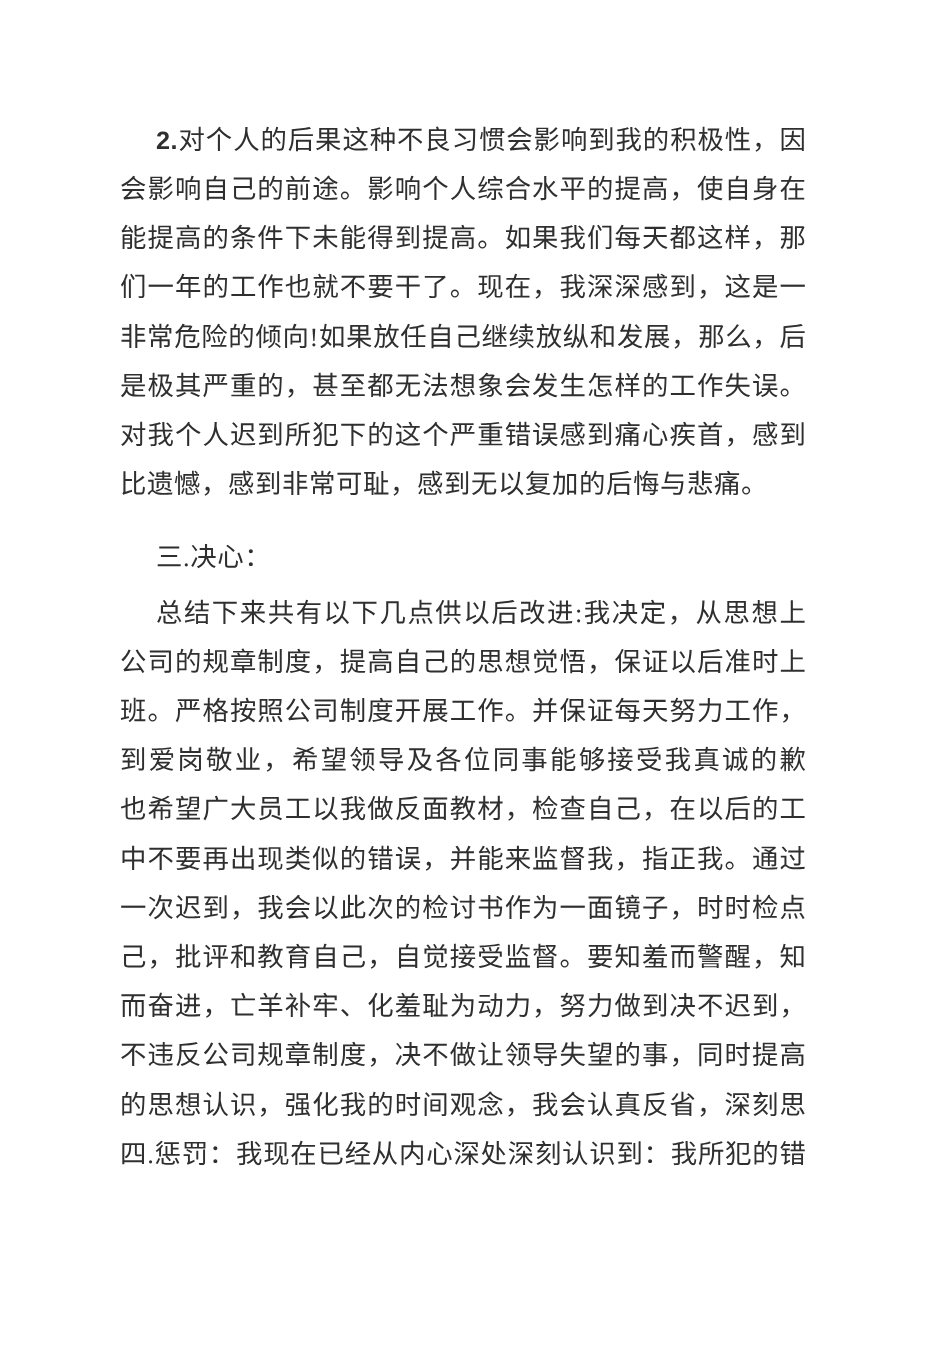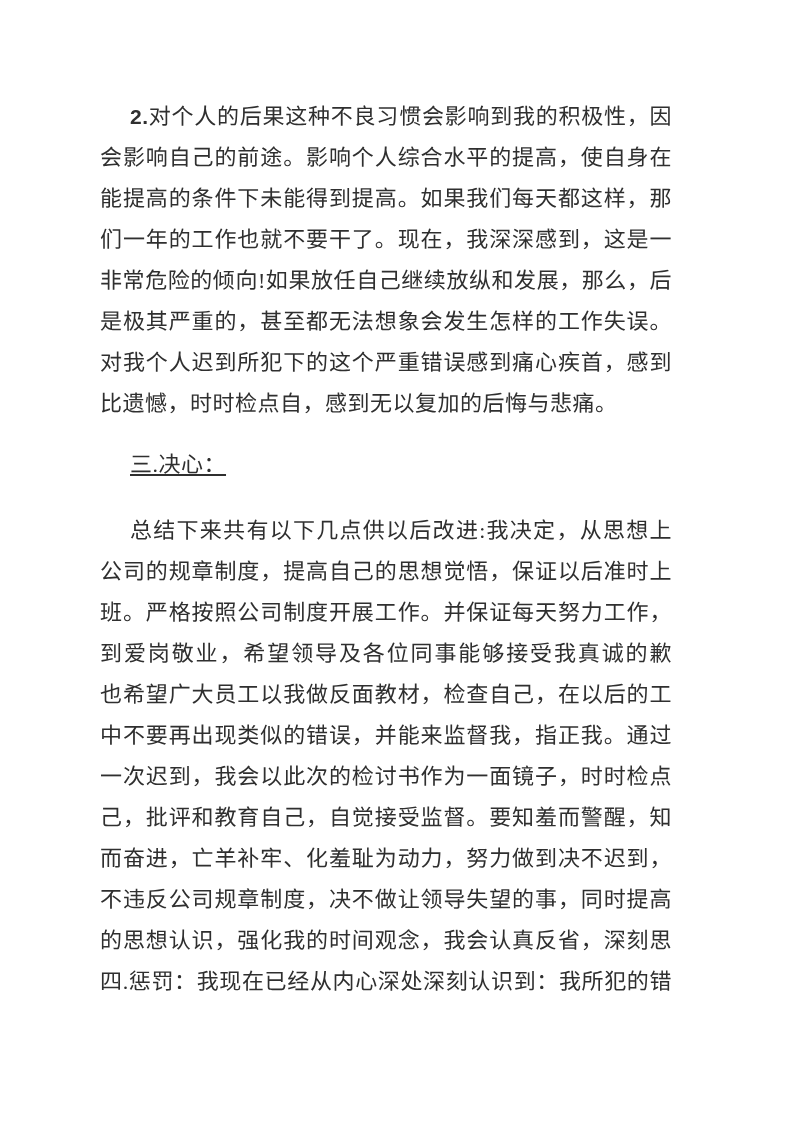--- a/index.html
+++ b/index.html
@@ -31,24 +31,23 @@
     letter-spacing: 0.5px;
   }
   .ln.first {
     text-indent: 30px;
   }
   .ln.lastline {
     text-align-last: left;
   }
   .heading {
     margin-top: 20px;
-    margin-bottom: 25px;
+    margin-bottom: 5px;
     text-align: right;
     text-align-last: left;
-    text-decoration: underline;
   }
   .marker {
     font-family: "Liberation Sans", "DejaVu Sans", sans-serif;
     font-weight: 700;
     font-size: 21px;
   }
   .para { margin: 0; padding: 0; }
 </style>
 </head>
 <body>
@@ -56,21 +55,21 @@
 <div class="doc-page">
 
   <div class="para">
     <div class="ln first"><span class="marker">2.</span><span>对个人的后果这种不良习惯会影响到我的积极性，因此</span></div>
     <div class="ln">会影响自己的前途。影响个人综合水平的提高，使自身在本</div>
     <div class="ln">能提高的条件下未能得到提高。如果我们每天都这样，那我</div>
     <div class="ln">们一年的工作也就不要干了。现在，我深深感到，这是一个</div>
     <div class="ln">非常危险的倾向!如果放任自己继续放纵和发展，那么，后果</div>
     <div class="ln">是极其严重的，甚至都无法想象会发生怎样的工作失误。我</div>
     <div class="ln">对我个人迟到所犯下的这个严重错误感到痛心疾首，感到无</div>
-    <div class="ln lastline">比遗憾，时时检点自，感到无以复加的后悔与悲痛。</div>
+    <div class="ln lastline">比遗憾，感到非常可耻，感到无以复加的后悔与悲痛。</div>
   </div>
 
   <div class="ln first heading">三.决心：</div>
 
   <div class="para">
     <div class="ln first">总结下来共有以下几点供以后改进:我决定，从思想上重视</div>
     <div class="ln">公司的规章制度，提高自己的思想觉悟，保证以后准时上下</div>
     <div class="ln">班。严格按照公司制度开展工作。并保证每天努力工作，做</div>
     <div class="ln">到爱岗敬业，希望领导及各位同事能够接受我真诚的歉意，</div>
     <div class="ln">也希望广大员工以我做反面教材，检查自己，在以后的工作</div>

